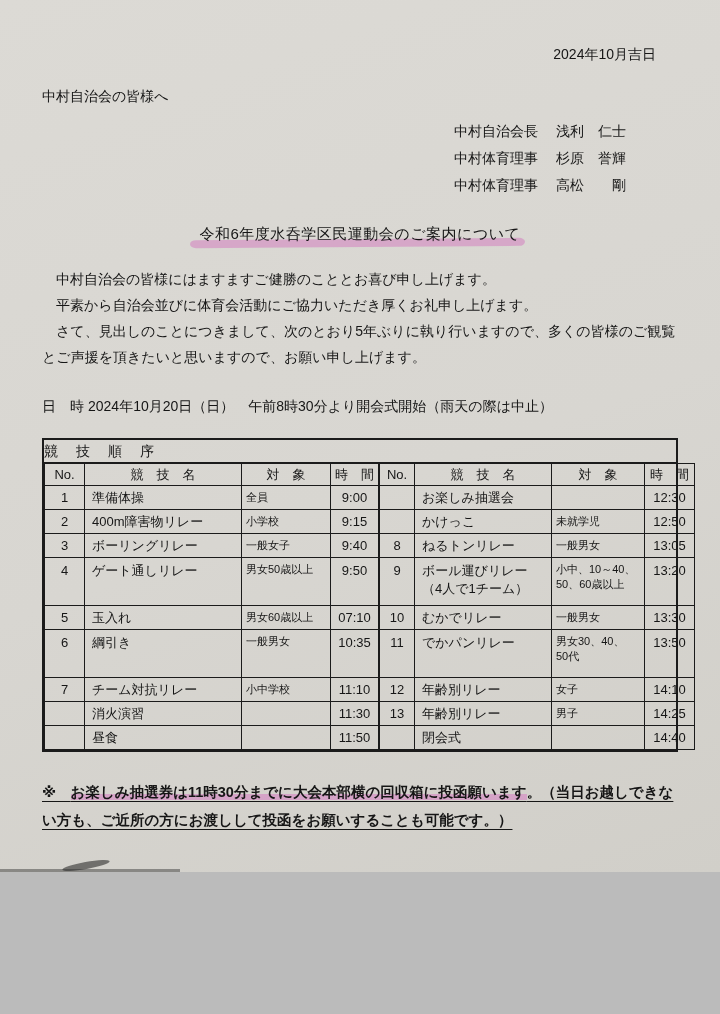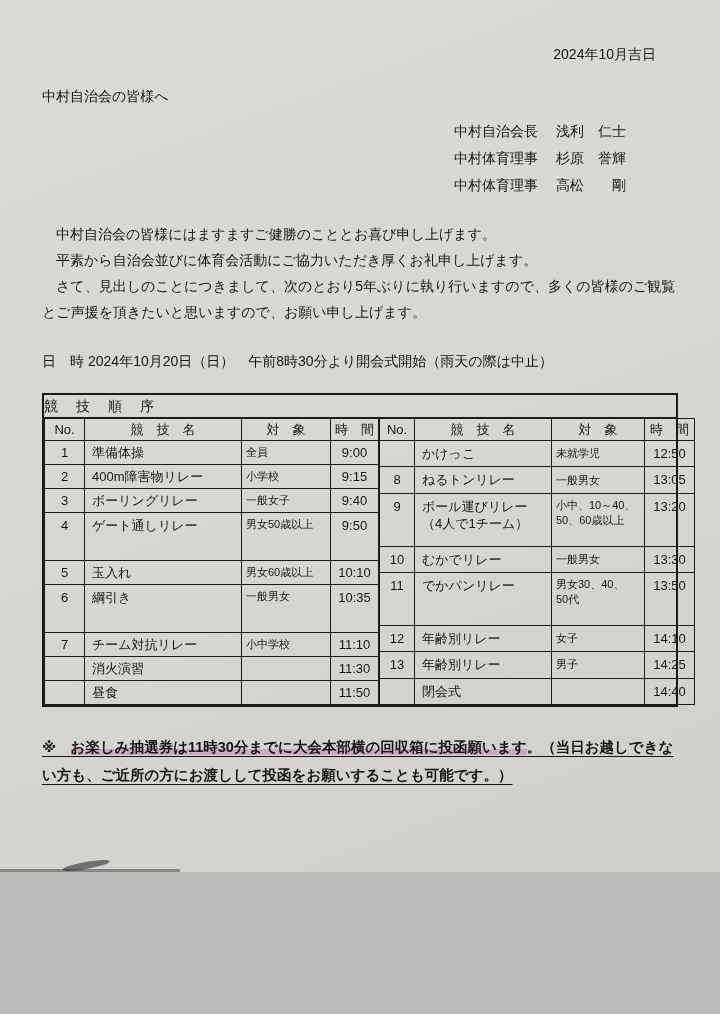--- a/index.html
+++ b/index.html
@@ -81,20 +81,26 @@
     <div class="signer">
       <span class="signer-role">中村体育理事</span>
       <span class="signer-name">杉原　誉輝</span>
     </div>
     <div class="signer">
       <span class="signer-role">中村体育理事</span>
       <span class="signer-name">高松　　剛</span>
     </div>
   </div>
 
+  <div class="title-row">
+    <span class="doc-title">
+      <span class="marker-underline"></span>
+      <span class="doc-title-text">令和6年度水呑学区民運動会のご案内について</span>
+    </span>
+  </div>
 
   <div class="body-text">
     <p>　中村自治会の皆様にはますますご健勝のこととお喜び申し上げます。</p>
     <p>　平素から自治会並びに体育会活動にご協力いただき厚くお礼申し上げます。</p>
     <p>　さて、見出しのことにつきまして、次のとおり5年ぶりに執り行いますので、多くの皆様のご観覧とご声援を頂きたいと思いますので、お願い申し上げます。</p>
   </div>
 
   <div class="event-info">
     <div class="event-line">
       <span class="event-label">日　時</span>
@@ -136,21 +142,21 @@
             <tr class="tall">
               <td class="c0">4</td>
               <td class="c1">ゲート通しリレー</td>
               <td class="c2">男女50歳以上</td>
               <td class="c3">9:50</td>
             </tr>
             <tr>
               <td class="c0">5</td>
               <td class="c1">玉入れ</td>
               <td class="c2">男女60歳以上</td>
-              <td class="c3">10:10</td>
+              <td class="c3">07:10</td>
             </tr>
             <tr class="tall">
               <td class="c0">6</td>
               <td class="c1">綱引き</td>
               <td class="c2">一般男女</td>
               <td class="c3">10:35</td>
             </tr>
             <tr>
               <td class="c0">7</td>
               <td class="c1">チーム対抗リレー</td>
@@ -174,20 +180,26 @@
       <table class="grid tbl-right">
         <thead>
             <tr>
               <th class="c0">No.</th>
               <th class="c1">競　技　名</th>
               <th class="c2">対　象</th>
               <th class="c3">時　間</th>
             </tr>
           </thead>
         <tbody>
+            <tr>
+              <td class="c0"></td>
+              <td class="c1">お楽しみ抽選会</td>
+              <td class="c2"></td>
+              <td class="c3">12:30</td>
+            </tr>
             <tr>
               <td class="c0"></td>
               <td class="c1">かけっこ</td>
               <td class="c2">未就学児</td>
               <td class="c3">12:50</td>
             </tr>
             <tr>
               <td class="c0">8</td>
               <td class="c1">ねるトンリレー</td>
               <td class="c2">一般男女</td>

